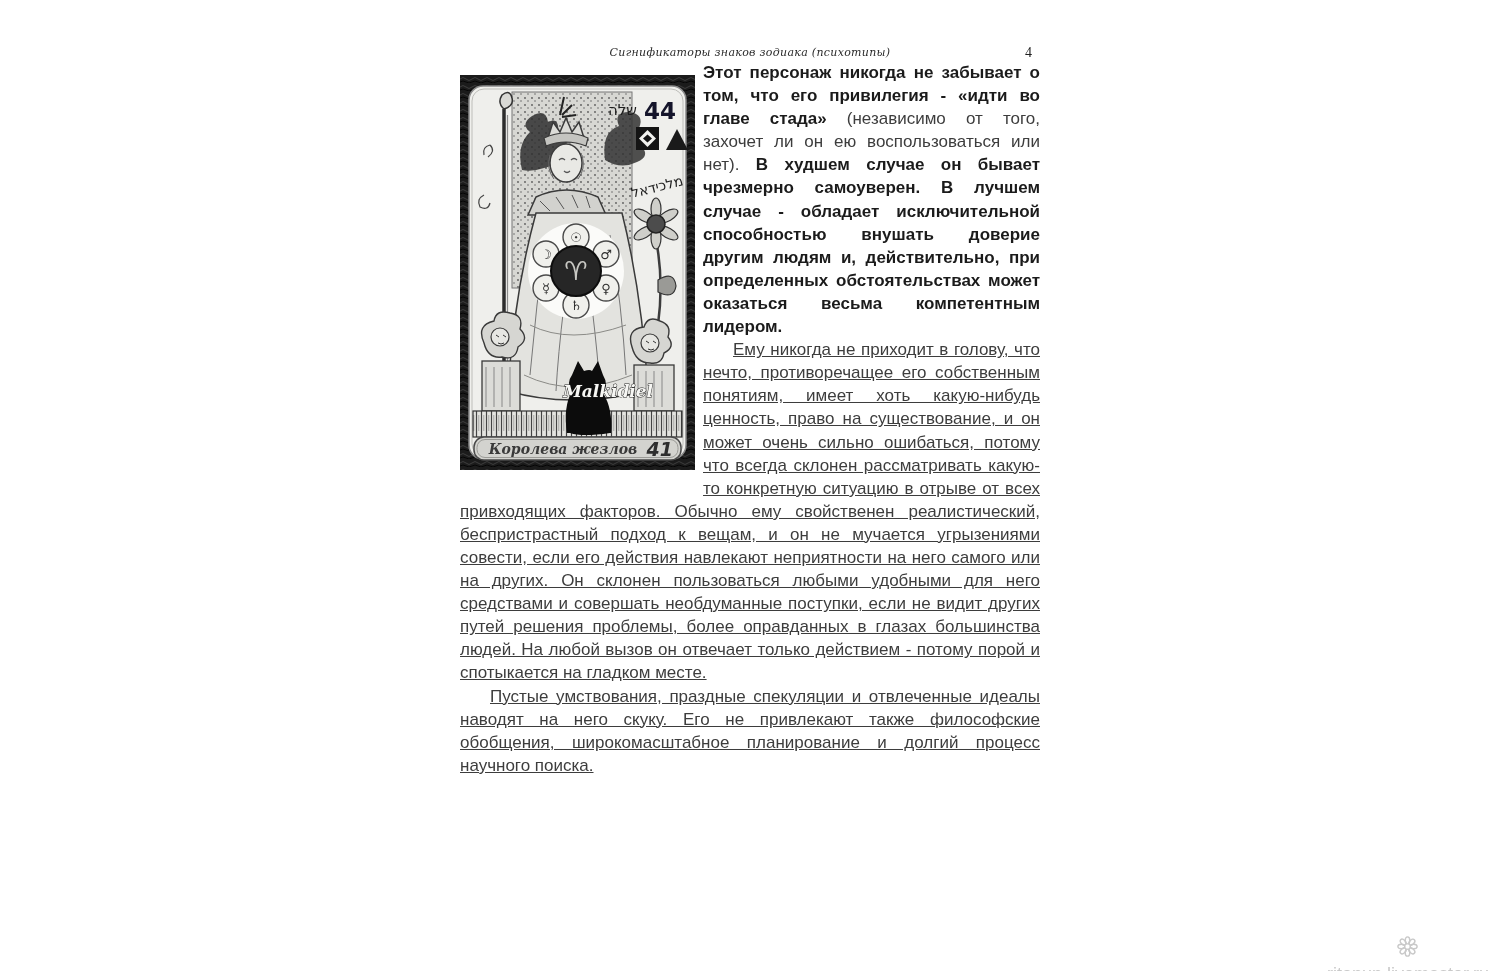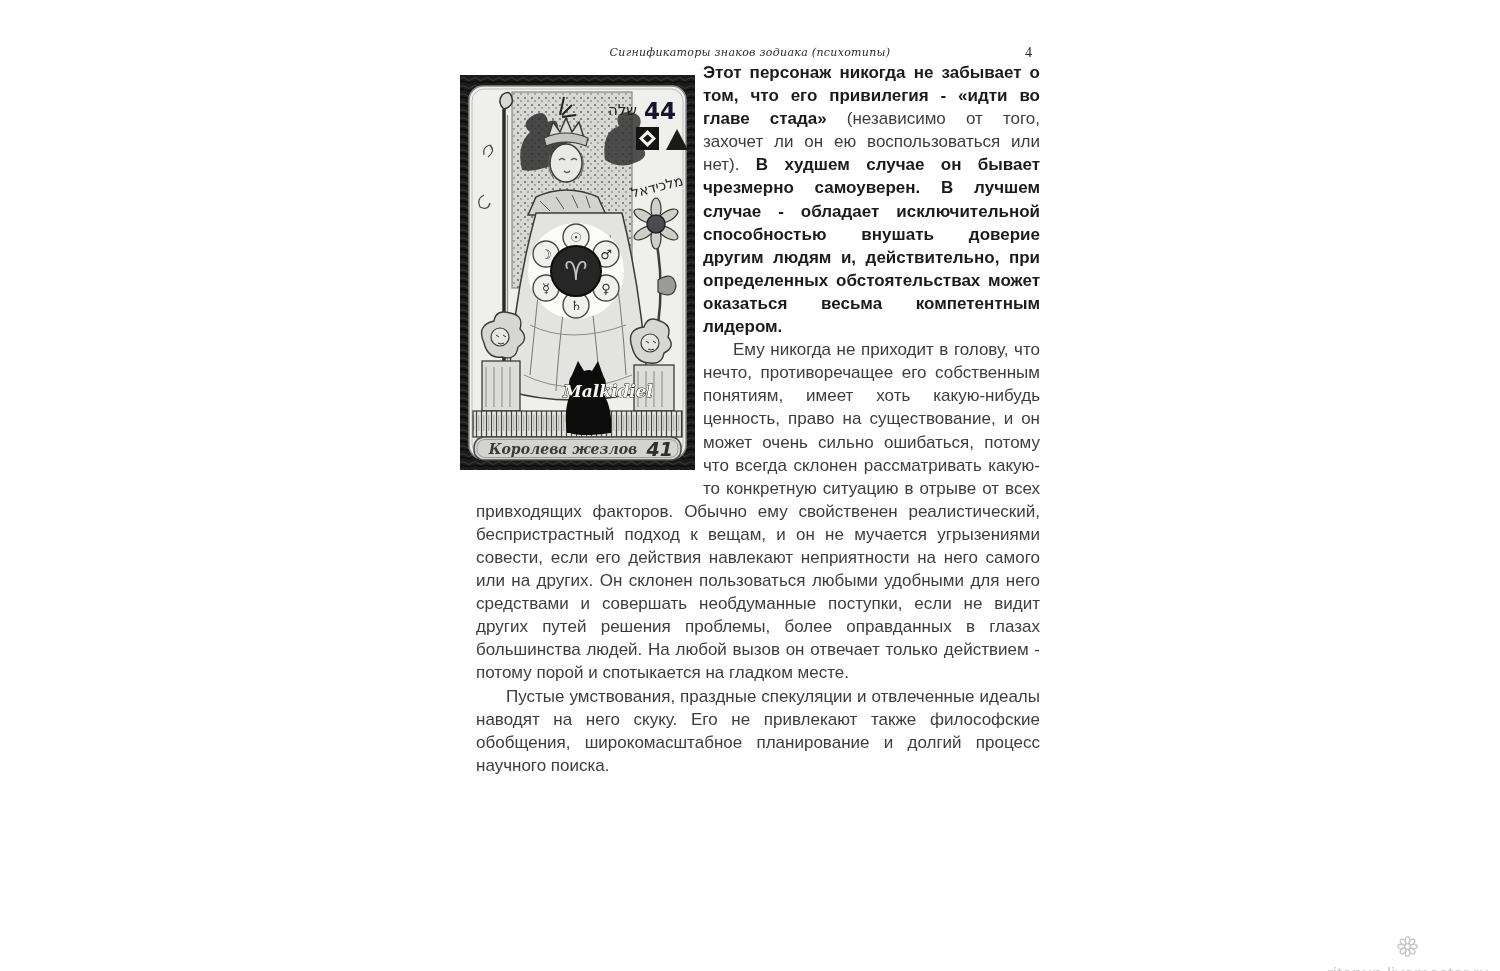--- a/index.html
+++ b/index.html
@@ -43,23 +43,22 @@
     width: 235px; height: 395px;
     margin: 14px 8px 10px 0;
   }
   .card-figure svg { display: block; width: 235px; height: 395px; }
 
   .para {
     font-size: 17px; line-height: 23.1px;
     color: #3d3d3d;
     text-align: justify;
     text-justify: inter-word;
-    padding-left: 16px;
-  }
-  .para.indent { text-indent: 30px; }
+  }
+  .para.indent { text-indent: 30px; text-decoration: underline; }
   .seg.bold { font-weight: bold; color: #1b1b1b; }
 
   .watermark {
     position: absolute;
     right: 11px; top: 936px;
     display: flex; align-items: center; gap: 7px;
     color: #c9c9c9;
     font-size: 18px;
     user-select: none;
     flex-direction: column;

